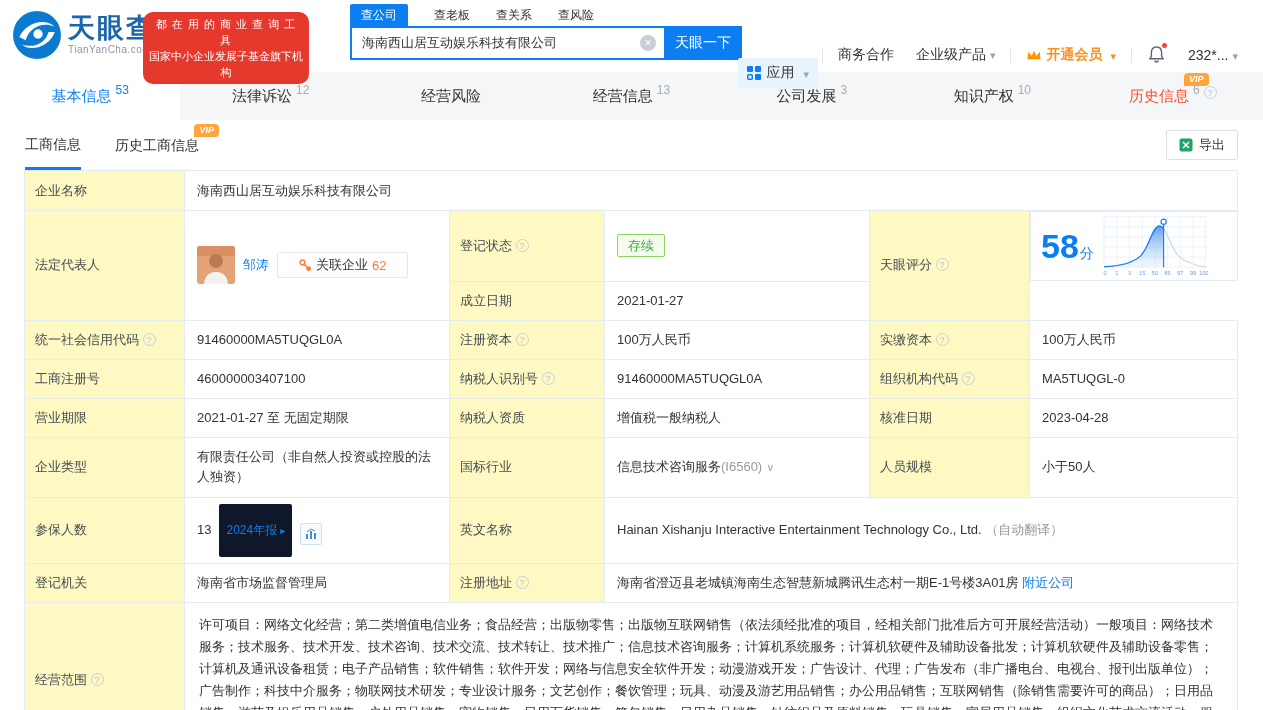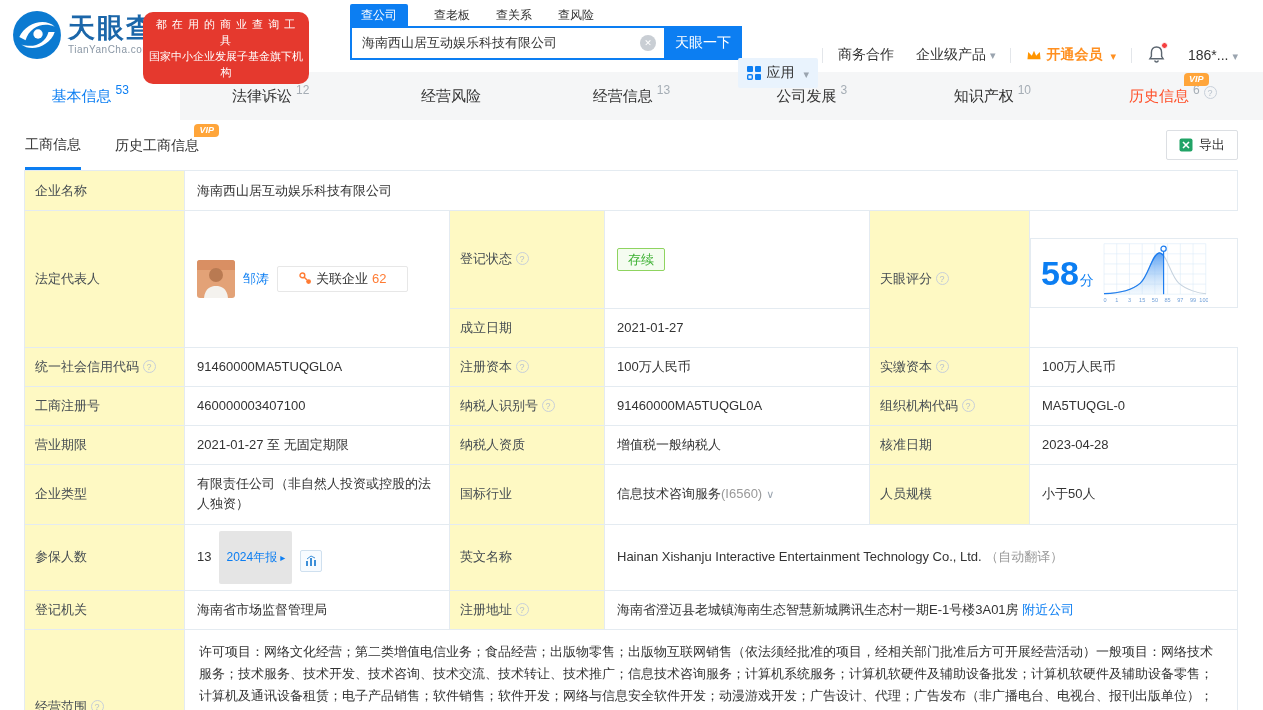--- a/index.html
+++ b/index.html
@@ -79,25 +79,25 @@
   td.lbl { background:#fef9c3; color:#454c52; padding-left:10px; }
   .blue-link { color:#0c7ef2; text-decoration:none; cursor:pointer; }
   .gray { color:#999; }
   .status-badge { display:inline-block; border:1px solid #8fd460; background:#f4fcf0; color:#3eb134;
     font-size:13px; padding:2px 10px; border-radius:2px; line-height:17px; }
   .rep-cell { display:flex; align-items:center; gap:8px; }
   .avatar { width:38px; height:38px; border-radius:3px; overflow:hidden; flex:none; }
   .rel-badge { display:inline-flex; align-items:center; gap:4px; border:1px solid #e7e7e7; border-radius:2px;
     padding:3px 21px; cursor:pointer; background:#fff; }
   .rel-count { color:#ff7b33; }
-  .score-cell { display:flex; align-items:center; gap:8px; padding:2px 4px 2px 10px !important;margin-top:27px; }
+  .score-cell { display:flex; align-items:center; gap:8px; padding:2px 4px 2px 10px !important; }
   .score-num { font-size:34px; font-weight:bold; color:#0c7ef2; line-height:36px; }
   .score-unit { font-size:14px; color:#0c7ef2; margin-left:1px; }
   .score-chart { width:106px; height:64px; flex:none; }
-  .chip-report { display:inline-flex; align-items:center; background:#e5e5e5; color:#0c7ef2; font-size:12px;
+  .chip-report { display:inline-flex; align-items:center; background:#0f172a; color:#0c7ef2; font-size:12px;
     padding:18px 7px; border-radius:2px; margin:0 8px; cursor:pointer; }
   .chip-report::after { content:"▸"; font-size:10px; margin-left:3px; }
   .mini-chart-btn { display:inline-flex; align-items:center; justify-content:center; width:22px; height:22px;
     border:1px solid #cfe0ef; background:#f7fbff; border-radius:2px; vertical-align:-6px; cursor:pointer; }
   .chev::after { content:"∨"; color:#9aa4af; font-size:11px; margin-left:4px; }
   .scope-cell { line-height:22px; padding:11px 16px 11px 14px !important; text-align:left; }
   .two-line { line-height:20px; }
 </style>
 </head>
 <body>
@@ -157,21 +157,21 @@
       <span class="caret"></span>
     </span>
     <span class="tn-div"></span>
     <span class="bell-wrap">
       <svg width="17" height="18" viewBox="0 0 18 19">
         <path d="M9 2 C5.5 2 3.6 4.6 3.6 8 L3.6 12 L2 14.5 L16 14.5 L14.4 12 L14.4 8 C14.4 4.6 12.5 2 9 2 Z" fill="none" stroke="#5c6670" stroke-width="1.5"></path>
         <path d="M7 16.5 C7.4 17.6 8.1 18 9 18 C9.9 18 10.6 17.6 11 16.5" fill="none" stroke="#5c6670" stroke-width="1.5"></path>
       </svg>
       <span class="bell-dot"></span>
     </span>
-    <span class="tn-item caret">186*...</span>
+    <span class="tn-item caret">232*...</span>
   </div>
 </header>
 
 <nav class="main-tabs">
   <div class="tab active">
     <span class="tab-inner">
       <span class="tab-label">基本信息</span>
       <span class="tab-count">53</span>
     </span>
   </div>

